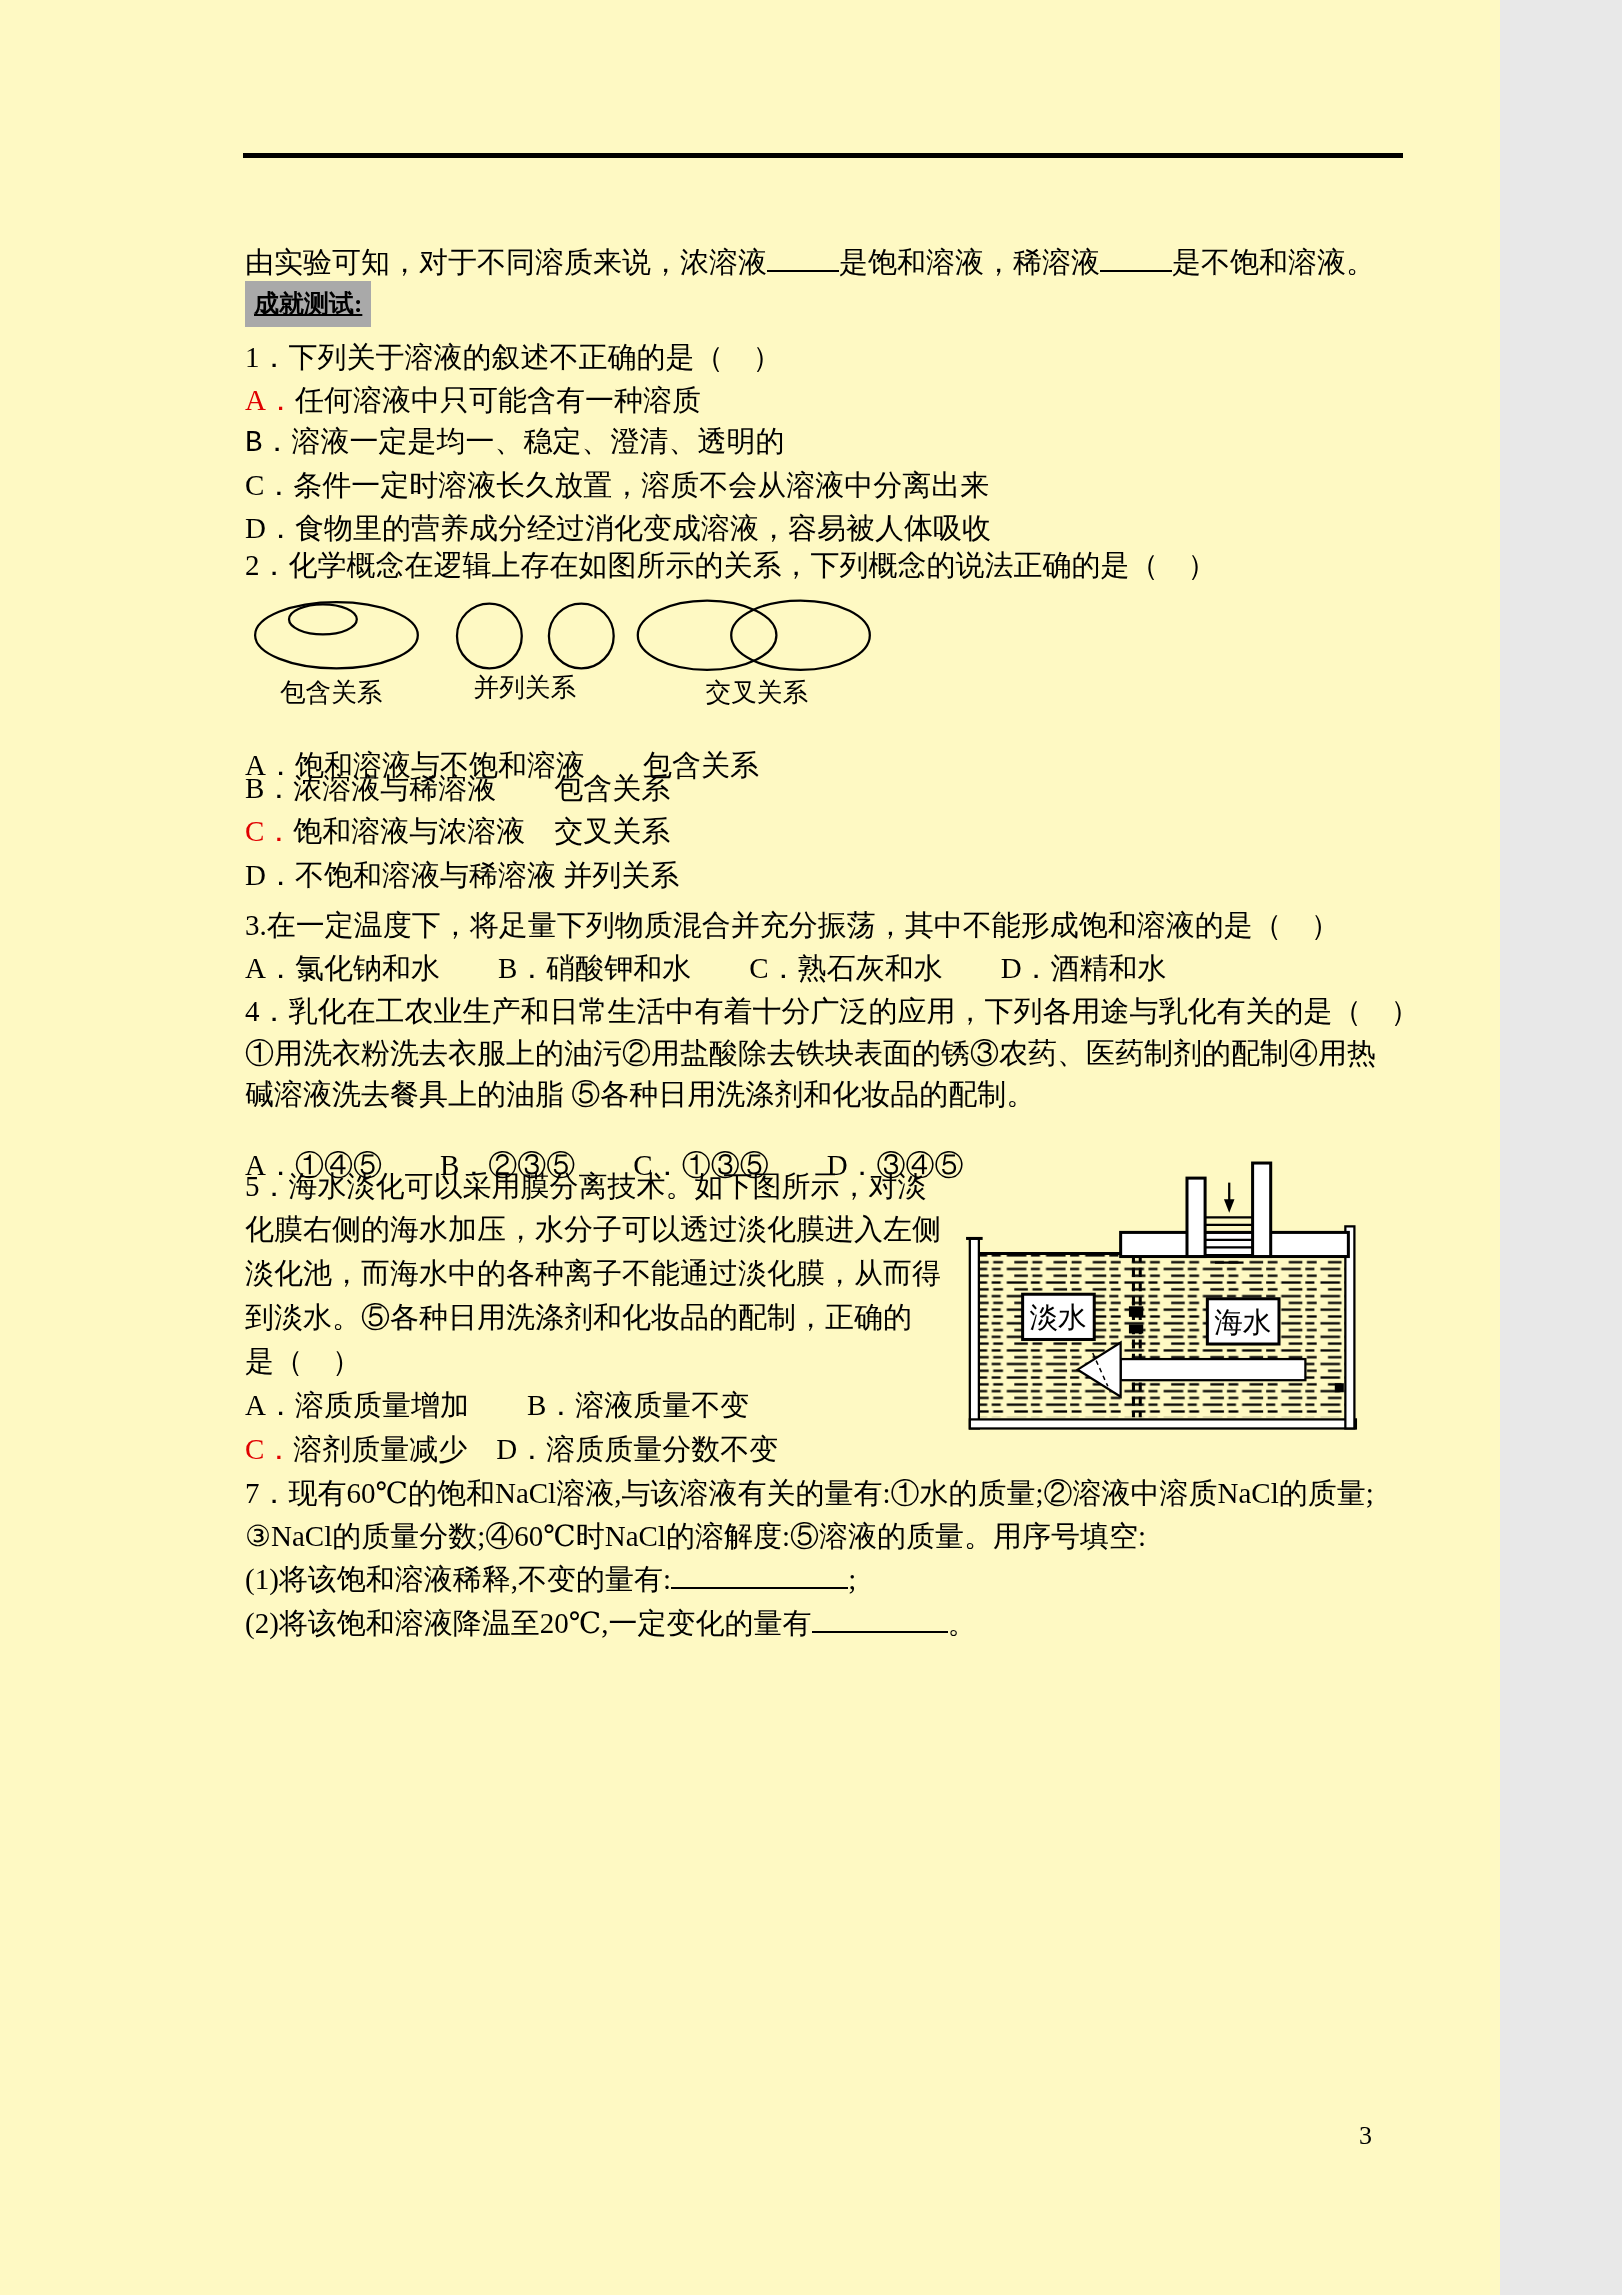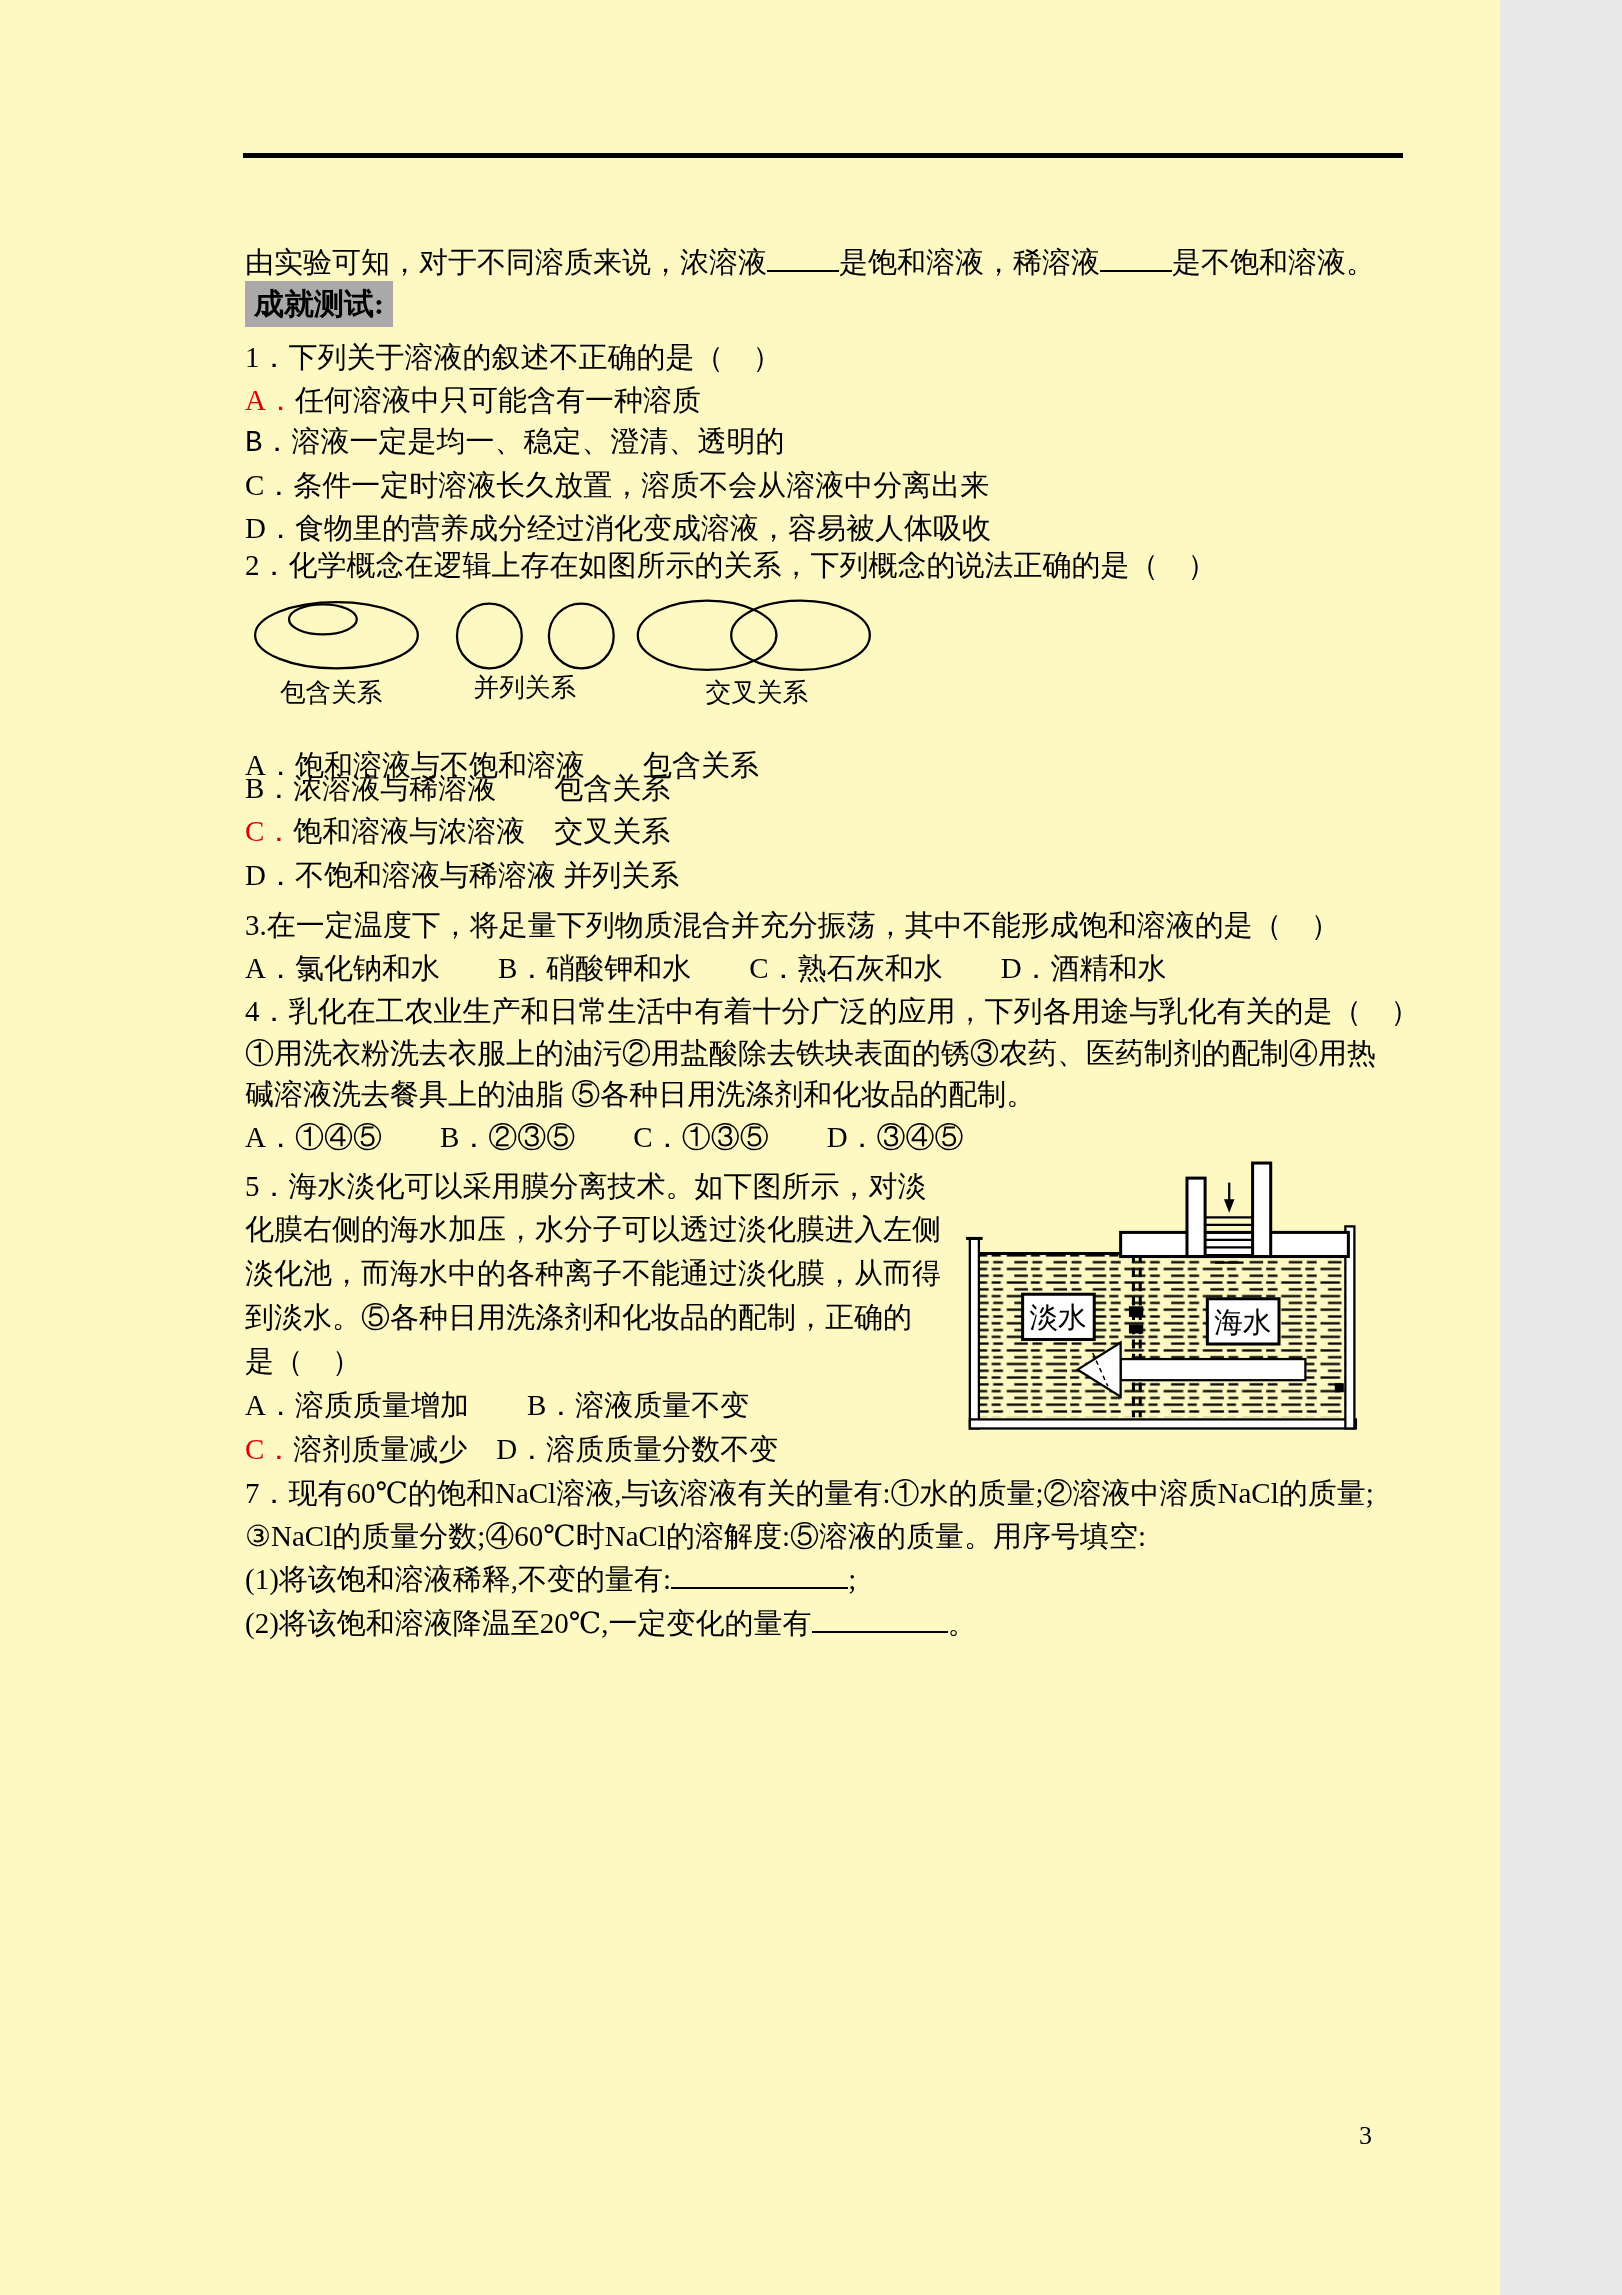--- a/index.html
+++ b/index.html
@@ -3,21 +3,21 @@
 <meta charset="utf-8">
 <style>
   html,body{margin:0;padding:0;background:#e8e8e8;}
   .page{position:relative;width:1500px;height:2295px;background:#fef9c3;
         font-family:"Liberation Serif","DejaVu Serif",serif;color:#000;overflow:hidden;}
   .hr{position:absolute;left:243px;top:153px;width:1160px;height:4.5px;background:#000;}
   .line{position:absolute;left:245px;font-size:29px;line-height:35px;white-space:pre;color:#000;}
   .line span{white-space:pre;}
   [data-red="true"]{color:#e00000;}
   .badge{position:absolute;left:245px;top:281px;background:#a9a9a9;
-         font-weight:bold;font-size:30px;line-height:32px;padding:6.8px 9px;}
+         font-weight:bold;font-size:25px;line-height:32px;padding:6.8px 9px;text-decoration:underline;}
   .blank{display:inline-block;border-bottom:2.3px solid #000;height:22.6px;}
   .blank-s{width:72px;}
   .blank-l{width:177px;}
   .blank-m{width:136px;}
   .q5block .line{left:245px;}
   .pagenum{position:absolute;left:1359px;top:2121px;font-size:26px;}
   svg{position:absolute;}
   svg text{font-family:"Liberation Serif","DejaVu Serif",serif;fill:#000;}
   .diagram-svg{left:249px;top:596px;}
   .figure-svg{left:966px;top:1157px;}
@@ -59,21 +59,21 @@
   <div class="line" style="top:771px;"><span data-red="false">B．</span><span>浓溶液与稀溶液　　包含关系</span></div>
   <div class="line" style="top:814px;"><span data-red="true">C．</span><span>饱和溶液与浓溶液　交叉关系</span></div>
   <div class="line" style="top:858px;"><span data-red="false">D．</span><span>不饱和溶液与稀溶液 并列关系</span></div>
 
   <div class="line" style="top:908px;">3.在一定温度下，将足量下列物质混合并充分振荡，其中不能形成饱和溶液的是（　）</div>
   <div class="line" style="top:951px;">A．氯化钠和水　　B．硝酸钾和水　　C．熟石灰和水　　D．酒精和水</div>
 
   <div class="line" style="top:994px;">4．乳化在工农业生产和日常生活中有着十分广泛的应用，下列各用途与乳化有关的是（　）</div>
   <div class="line" style="top:1036px;">①用洗衣粉洗去衣服上的油污②用盐酸除去铁块表面的锈③农药、医药制剂的配制④用热</div>
   <div class="line" style="top:1077px;">碱溶液洗去餐具上的油脂 ⑤各种日用洗涤剂和化妆品的配制。</div>
-  <div class="line" style="top:1120px;">A．①④⑤　　B．②③⑤　　C．①③⑤　　D．③④⑤</div>
+  <div class="line" style="top:1148px;">A．①④⑤　　B．②③⑤　　C．①③⑤　　D．③④⑤</div>
 
   <div class="q5block">
     <div class="line" style="top:1169px;">5．海水淡化可以采用膜分离技术。如下图所示，对淡</div>
     <div class="line" style="top:1212px;">化膜右侧的海水加压，水分子可以透过淡化膜进入左侧</div>
     <div class="line" style="top:1256px;">淡化池，而海水中的各种离子不能通过淡化膜，从而得</div>
     <div class="line" style="top:1300px;">到淡水。⑤各种日用洗涤剂和化妆品的配制，正确的</div>
     <div class="line" style="top:1344px;">是（　）</div>
     <div class="line" style="top:1388px;">A．溶质质量增加　　B．溶液质量不变</div>
     <div class="line" style="top:1432px;"><span data-red="true">C．</span><span>溶剂质量减少　D．溶质质量分数不变</span></div>
   </div>

